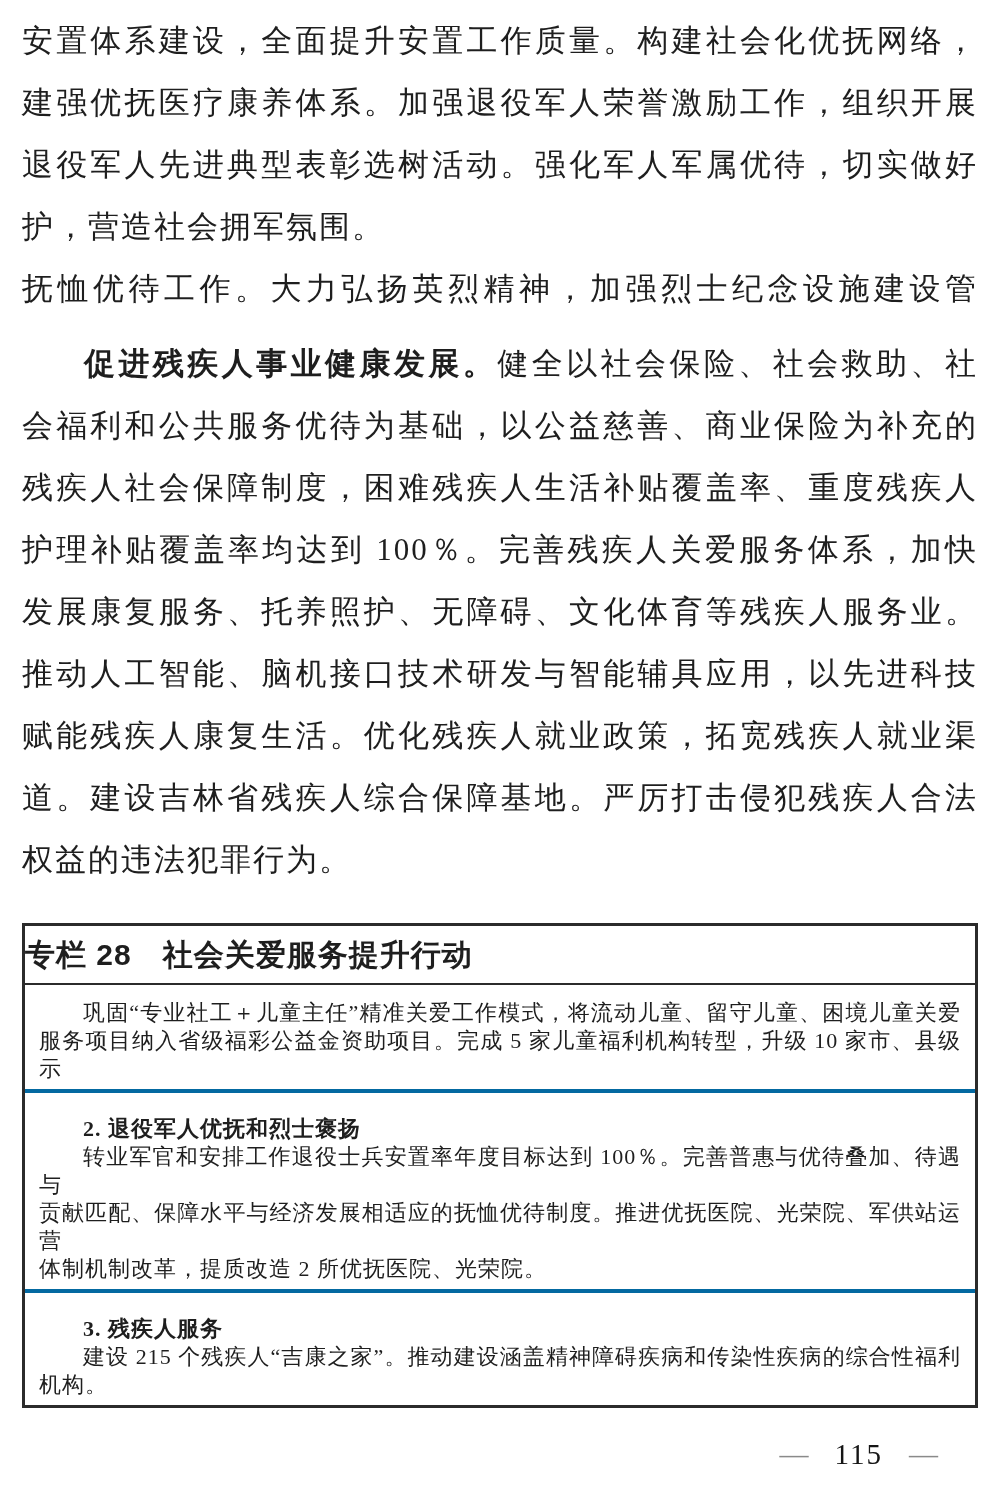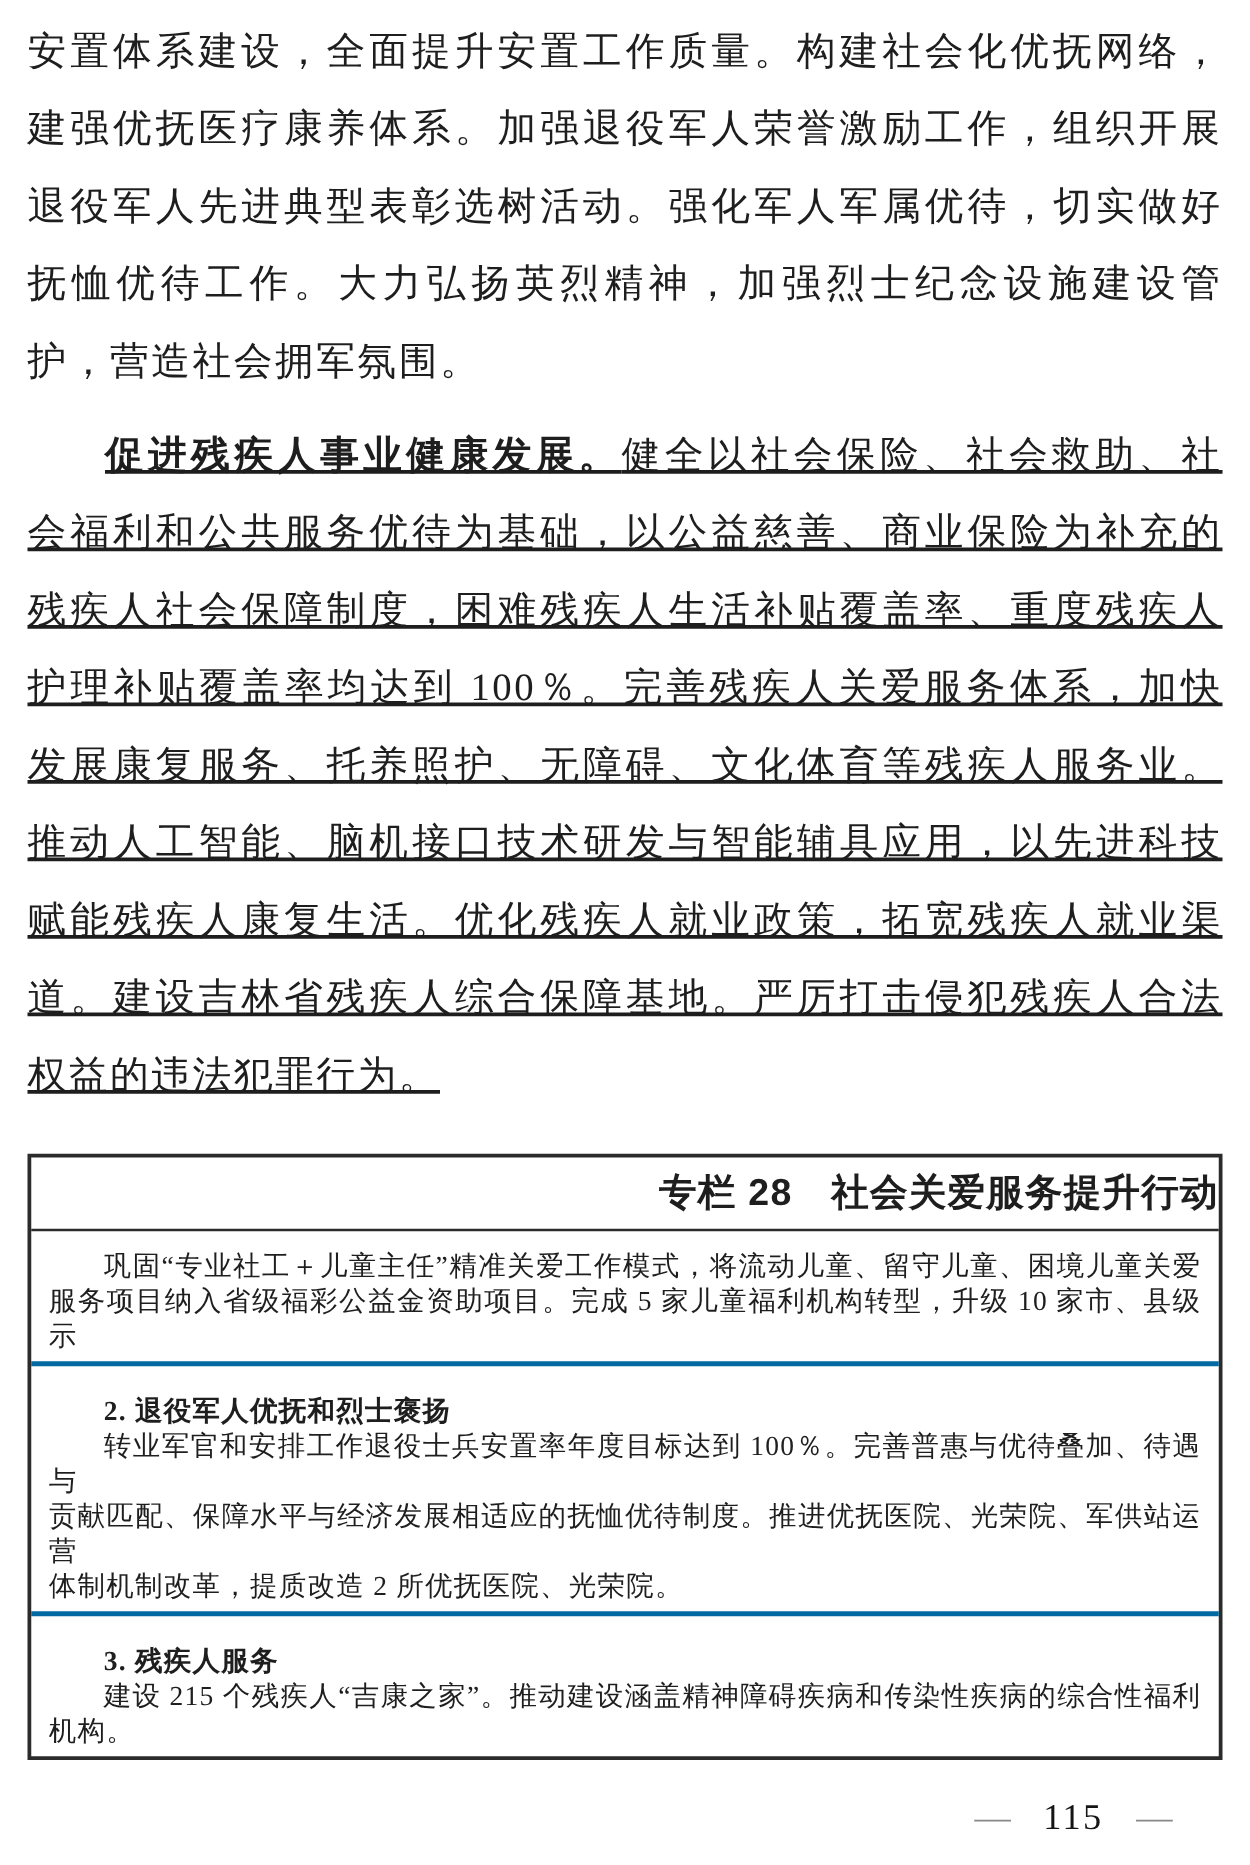--- a/index.html
+++ b/index.html
@@ -22,34 +22,34 @@
     text-align:justify;
     text-align-last:justify;
     text-justify:inter-character;
     white-space:normal;
   }
   .line.lastline{
     text-align:left;
     text-align-last:left;
   }
   .indent{text-indent:2em;}
-  .para2{margin-top:13px;text-decoration:underline;}
+  .para2{margin-top:13px;}
   .lead-bold{font-weight:bold;}
   
   .panel{
     position:absolute;left:22px;right:22px;top:923px;
     border:3px solid #2b2b2b;
     background:#ffffff;
   }
   .panel-title{
     font-family:"Liberation Sans","DejaVu Sans",sans-serif;
     font-weight:bold;
     font-size:30px;
     line-height:57px;
-    text-align:right;
+    text-align:left;
     letter-spacing:1px;
     border-bottom:2px solid #2b2b2b;
   }
   .panel-section{
     padding:14px 14px 6px 14px;
   }
   .panel-section + .panel-section{
     border-top:4px solid #0369a1;
     padding-top:22px;
   }
@@ -88,22 +88,22 @@
 <body>
 
 <div class="page">
 
   <div class="body-text">
 
     <div>
       <div class="line">安置体系建设，全面提升安置工作质量。构建社会化优抚网络，</div>
       <div class="line">建强优抚医疗康养体系。加强退役军人荣誉激励工作，组织开展</div>
       <div class="line">退役军人先进典型表彰选树活动。强化军人军属优待，切实做好</div>
+      <div class="line lastline">护，营造社会拥军氛围。</div>
       <div class="line">抚恤优待工作。大力弘扬英烈精神，加强烈士纪念设施建设管</div>
-      <div class="line lastline">护，营造社会拥军氛围。</div>
     </div>
 
     <div class="para2">
       <div class="line indent"><span class="lead-bold">促进残疾人事业健康发展。</span><span>健全以社会保险、社会救助、社</span></div>
       <div class="line">会福利和公共服务优待为基础，以公益慈善、商业保险为补充的</div>
       <div class="line">残疾人社会保障制度，困难残疾人生活补贴覆盖率、重度残疾人</div>
       <div class="line">护理补贴覆盖率均达到 100％。完善残疾人关爱服务体系，加快</div>
       <div class="line">发展康复服务、托养照护、无障碍、文化体育等残疾人服务业。</div>
       <div class="line">推动人工智能、脑机接口技术研发与智能辅具应用，以先进科技</div>
       <div class="line">赋能残疾人康复生活。优化残疾人就业政策，拓宽残疾人就业渠</div>

